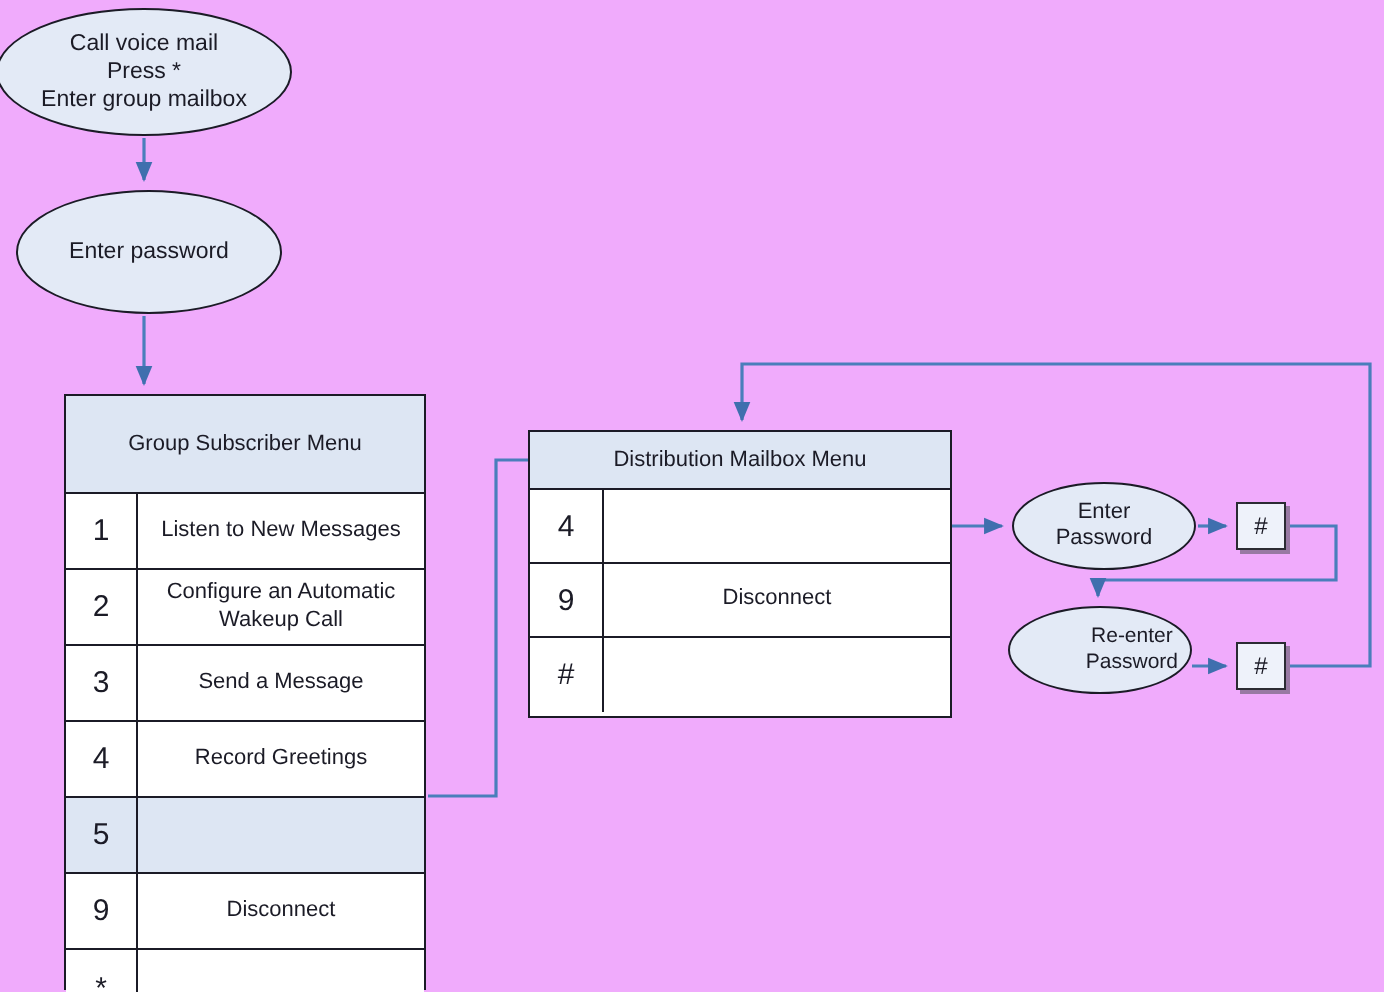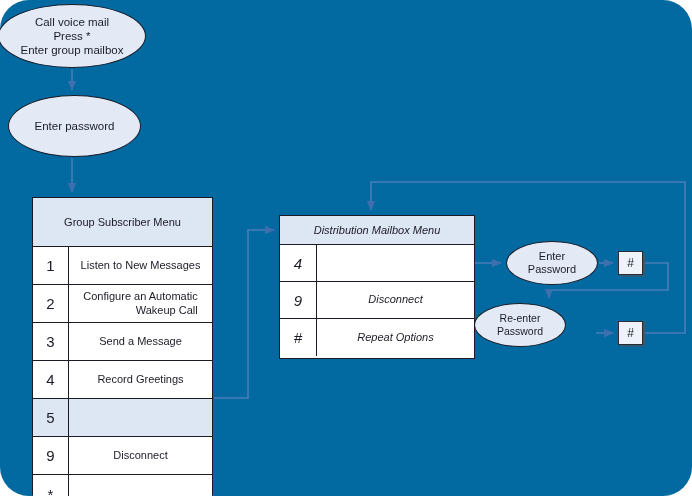--- a/index.html
+++ b/index.html
@@ -5,24 +5,23 @@
 <style>
   html, body {
     margin: 0;
     padding: 0;
     background: #ffffff;
   }
   #canvas {
     position: relative;
     width: 692px;
     height: 496px;
-    background: #0369a1;
+    background: #f0abfc;
     font-family: "Liberation Sans", sans-serif;
     overflow: hidden;
-    border-radius: 29px;
   }
   #wires {
     position: absolute;
     left: 0;
     top: 0;
     width: 692px;
     height: 496px;
     pointer-events: none;
   }
 
@@ -61,25 +60,26 @@
     font-size: 11.5px;
   }
   #ellipse-enter-password {
     left: 506px;
     top: 241px;
     width: 92px;
     height: 44px;
     font-size: 11px;
   }
   #ellipse-reenter-password {
-    left: 474px;
+    left: 504px;
     top: 303px;
     width: 92px;
     height: 44px;
     font-size: 10.5px;
+    justify-content: flex-end;
   }
 
   
   .menu-table {
     position: absolute;
     box-sizing: border-box;
     border: 1.6px solid #1b1b26;
     background: #ffffff;
     z-index: 3;
   }
@@ -113,21 +113,21 @@
     justify-content: center;
     font-size: 15px;
     color: #1b1b26;
     flex: 0 0 auto;
   }
   .row-label {
     box-sizing: border-box;
     display: flex;
     align-items: center;
     justify-content: center;
-    text-align: right;
+    text-align: center;
     font-size: 11px;
     color: #1b1b26;
     flex: 1 1 auto;
     line-height: 1.2;
     white-space: pre-line;
     padding: 0 4px;
   }
 
   
   #menu-group {
@@ -135,25 +135,24 @@
     top: 197px;
     width: 181px;
     height: 298px;
   }
   #menu-group .menu-header { height: 49px; }
   #menu-group .menu-row { height: 38px; }
   #menu-group .row-key { width: 36px; }
 
   
   #menu-distribution {
-    left: 279px;
+    left: 264px;
     top: 215px;
-    width: 196px;
+    width: 212px;
     height: 144px;
-    font-style: italic;
   }
   #menu-distribution .menu-header { height: 29px; }
   #menu-distribution .menu-row { height: 37px; }
   #menu-distribution .row-key { width: 37px; }
 
   
   .key-box {
     position: absolute;
     box-sizing: border-box;
     width: 25px;
@@ -268,17 +267,16 @@
 
     <div class="menu-row">
       <div class="row-key">4</div>
     </div>
     <div class="menu-row">
       <div class="row-key">9</div>
       <div class="row-label">Disconnect</div>
     </div>
     <div class="menu-row last">
       <div class="row-key">#</div>
-      <div class="row-label">Repeat Options</div>
     </div>
   </div>
 
 </div>
 
 </body></html>

